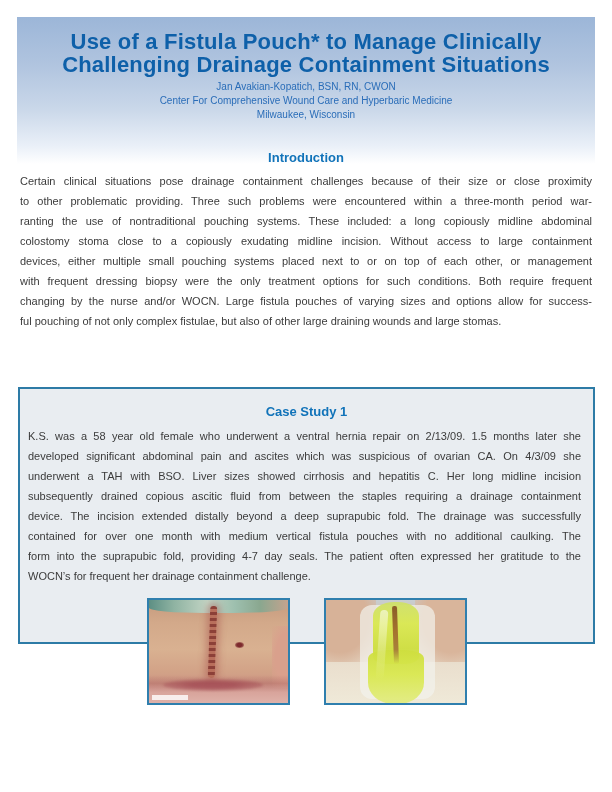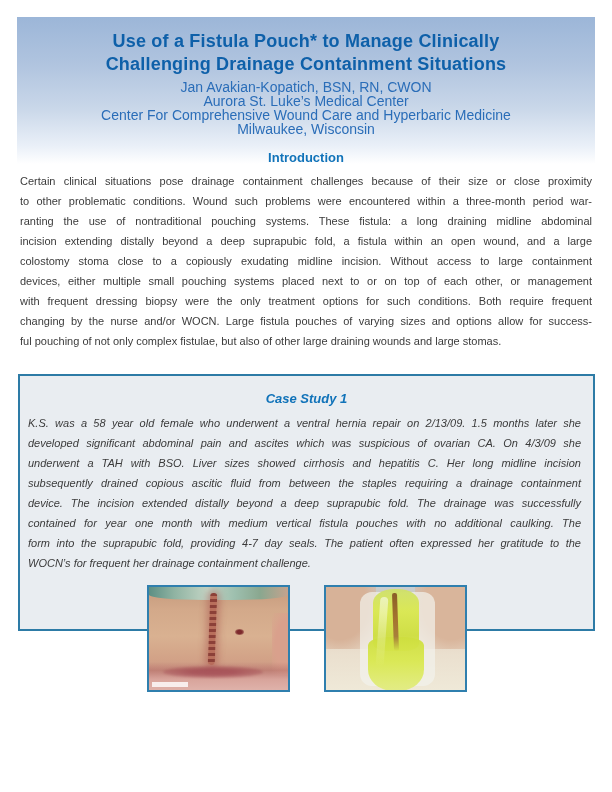--- a/index.html
+++ b/index.html
@@ -15,52 +15,51 @@
 
   
   .header {
     position: absolute; left: 17px; top: 17px; width: 578px; height: 147px;
     background: linear-gradient(180deg,
       var(--header-grad-top) 0%, #b0c4df 32%, #c9d7e9 62%, #eaf0f8 88%, #ffffff 100%);
     text-align: center;
   }
   .title-line {
     color: var(--title-blue);
-    font-size: 18px; font-weight: bold; line-height: 23px;
+    font-size: 22px; font-weight: bold; line-height: 23px;
     letter-spacing: 0.2px;
   }
   .title-block { padding-top: 13px; }
   .author-block { margin-top: 4px; }
   .author-line {
     color: var(--author-blue);
-    font-size: 14px; line-height: 14px;
+    font-size: 10px; line-height: 14px;
   }
 
   
   .section-heading {
     color: var(--heading-blue);
     font-size: 13px; font-weight: bold; text-align: center;
   }
   .body-lines { margin-top: 6px; }
   .jline {
     color: var(--body-text);
     font-size: 11px; line-height: 20px;
     text-align: justify; text-align-last: justify;
     white-space: normal;
   }
   .jline.last { text-align-last: left; }
 
   .intro-section { position: absolute; left: 20px; top: 150px; width: 572px; }
 
   
   .case-box {
-    position: absolute; left: 18px; top: 374px; width: 577px; height: 257px;
+    position: absolute; left: 18px; top: 387px; width: 577px; height: 257px;
     background: var(--box-bg);
     border: 2px solid var(--box-border);
-    font-style: italic;
   }
   .case-box .section-heading { margin-top: 15px; }
   .case-box .body-lines { margin: 7px 12px 0 8px; }
 
   
   .photo-row {
     margin-top: 12px;
     display: flex; justify-content: center; gap: 34px;
   }
   .photo {
@@ -121,50 +120,48 @@
 
 <div class="page">
 
   <div class="header">
     <div class="title-block">
         <div class="title-line">Use of a Fistula Pouch* to Manage Clinically</div>
         <div class="title-line last">Challenging Drainage Containment Situations</div>
       </div>
     <div class="author-block">
         <div class="author-line">Jan Avakian-Kopatich, BSN, RN, CWON</div>
-        <div class="author-line">Aurora St. Luke’s Medical Center</div>
         <div class="author-line">Center For Comprehensive Wound Care and Hyperbaric Medicine</div>
         <div class="author-line last">Milwaukee, Wisconsin</div>
       </div>
   </div>
 
   <div class="intro-section">
     <div class="section-heading">Introduction</div>
     <div class="body-lines">
         <div class="jline">Certain clinical situations pose drainage containment challenges because of their size or close proximity</div>
-        <div class="jline">to other problematic conditions. Wound such problems were encountered within a three-month period war-</div>
-        <div class="jline">ranting the use of nontraditional pouching systems. These fistula: a long draining midline abdominal</div>
-        <div class="jline">incision extending distally beyond a deep suprapubic fold, a fistula within an open wound, and a large</div>
+        <div class="jline">to other problematic providing. Three such problems were encountered within a three-month period war-</div>
+        <div class="jline">ranting the use of nontraditional pouching systems. These included: a long copiously midline abdominal</div>
         <div class="jline">colostomy stoma close to a copiously exudating midline incision.  Without access to large containment</div>
         <div class="jline">devices, either multiple small pouching systems placed next to or on top of each other, or management</div>
         <div class="jline">with frequent dressing biopsy were the only treatment options for such conditions. Both require frequent</div>
         <div class="jline">changing by the nurse and/or WOCN. Large fistula pouches of varying sizes and options allow for success-</div>
         <div class="jline last">ful pouching of not only complex fistulae, but also of other large draining wounds and large stomas.</div>
       </div>
   </div>
 
   <div class="case-box">
     <div class="section-heading">Case Study 1</div>
     <div class="body-lines">
         <div class="jline">K.S. was a 58 year old female who underwent a ventral hernia repair on 2/13/09. 1.5 months later she</div>
         <div class="jline">developed significant abdominal pain and ascites which was suspicious of ovarian CA. On 4/3/09 she</div>
         <div class="jline">underwent a TAH with BSO. Liver sizes showed cirrhosis and hepatitis C. Her long midline incision</div>
         <div class="jline">subsequently drained copious ascitic fluid from between the staples requiring a drainage containment</div>
         <div class="jline">device.  The incision extended distally beyond a deep suprapubic fold. The drainage was successfully</div>
-        <div class="jline">contained for year one month with medium vertical fistula pouches with no additional caulking. The</div>
+        <div class="jline">contained for over one month with medium vertical fistula pouches with no additional caulking. The</div>
         <div class="jline">form into the suprapubic fold, providing 4-7 day seals. The patient often expressed her gratitude to the</div>
         <div class="jline last">WOCN’s for frequent her drainage containment challenge.</div>
       </div>
 
     <div class="photo-row">
 
       <div class="photo">
         <div class="ph1-base"></div>
         <div class="ph1-cloth"></div>
         <div class="ph1-hand"></div>

